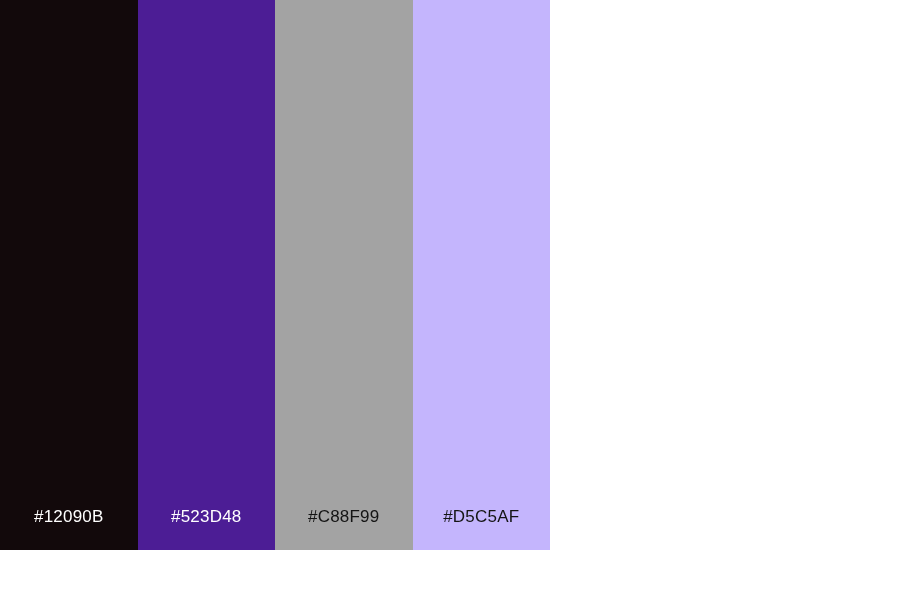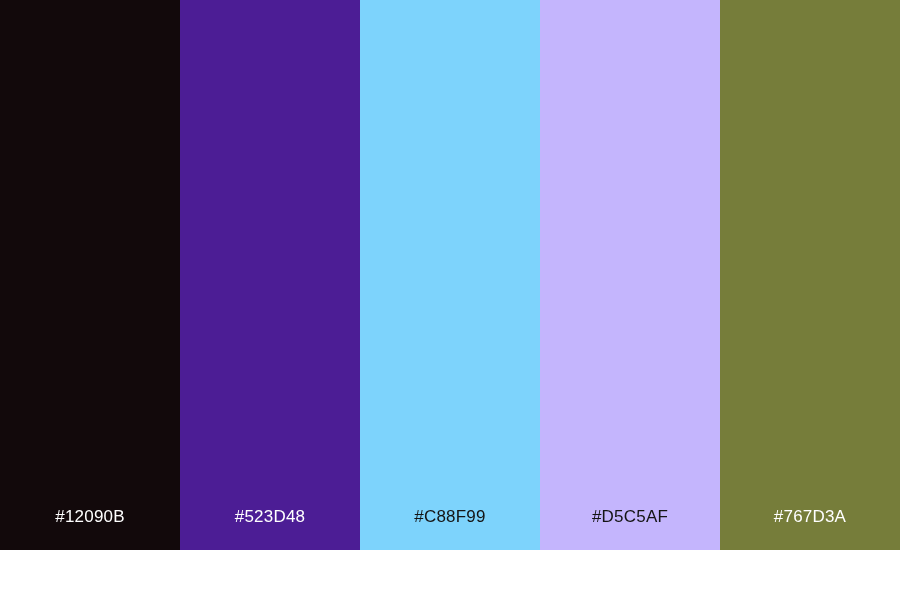--- a/index.html
+++ b/index.html
@@ -14,21 +14,21 @@
   body {
     background: #ffffff;
     font-family: "Liberation Sans", "DejaVu Sans", sans-serif;
     -webkit-font-smoothing: antialiased;
   }
 
   #palette-page {
     width: 900px;
     height: 600px;
     display: flex;
-    flex-direction: column;
+    flex-direction: row;
     background: #ffffff;
   }
 
   #swatch-strip {
     width: 900px;
     height: 550px;
     display: flex;
     flex-direction: row;
     flex: 0 0 550px;
   }
@@ -88,28 +88,25 @@
   <div id="swatch-strip">
 
     <div class="swatch" style="background-color: rgb(18, 9, 11);">
       <div class="swatch-label light-text" style="color: rgb(255, 255, 255);">#12090B</div>
     </div>
 
     <div class="swatch" style="background-color: #4c1d95;">
       <div class="swatch-label light-text" style="color: rgb(255, 255, 255);">#523D48</div>
     </div>
 
-    <div class="swatch" style="background-color: #7dd3fc;">
+    <div class="swatch" style="background-color: #a3a3a3;">
       <div class="swatch-label dark-text" style="color: rgb(20, 20, 20);">#C88F99</div>
     </div>
 
     <div class="swatch" style="background-color: #c4b5fd;">
       <div class="swatch-label dark-text" style="color: rgb(20, 20, 20);">#D5C5AF</div>
     </div>
 
-    <div class="swatch" style="background-color: rgb(118, 125, 58);">
-      <div class="swatch-label light-text" style="color: rgb(255, 255, 255);">#767D3A</div>
-    </div>
 
   </div>
 
 
 </div>
 
 </body></html>

